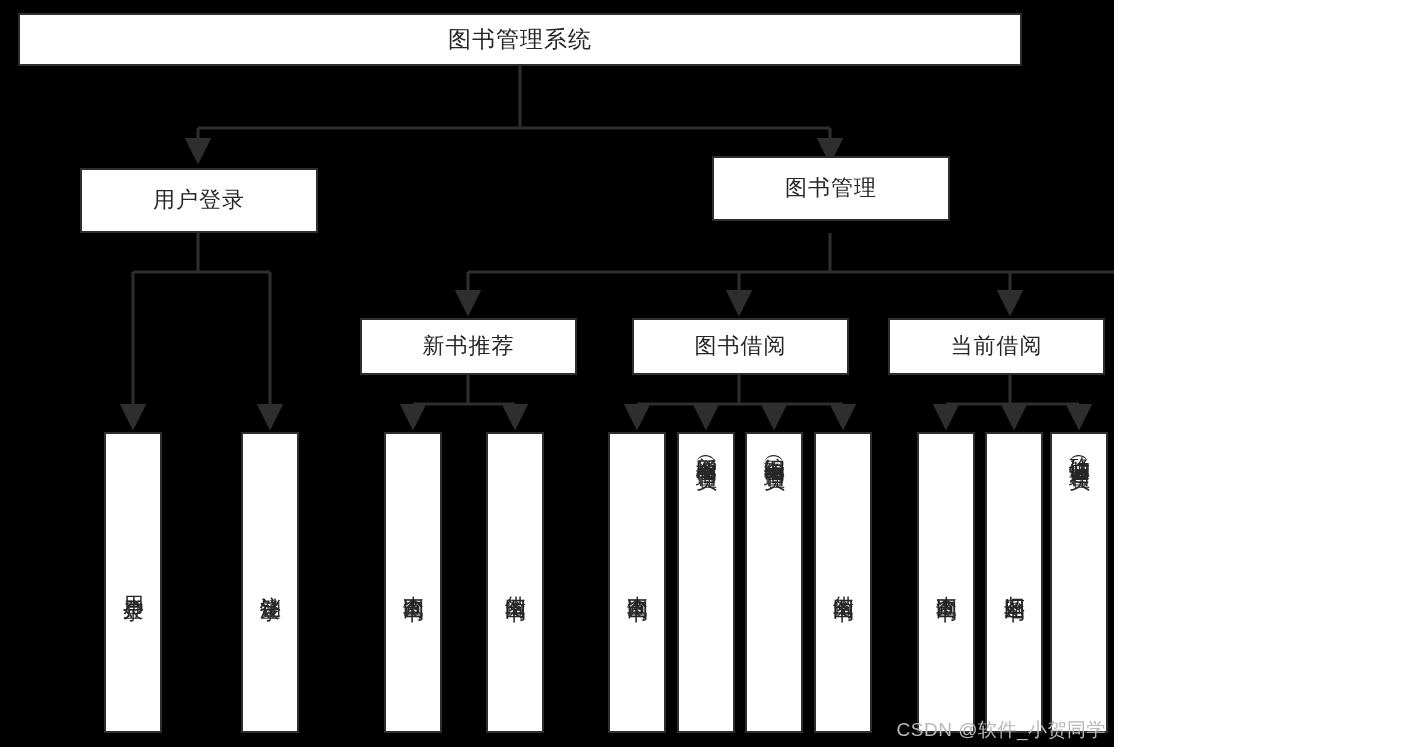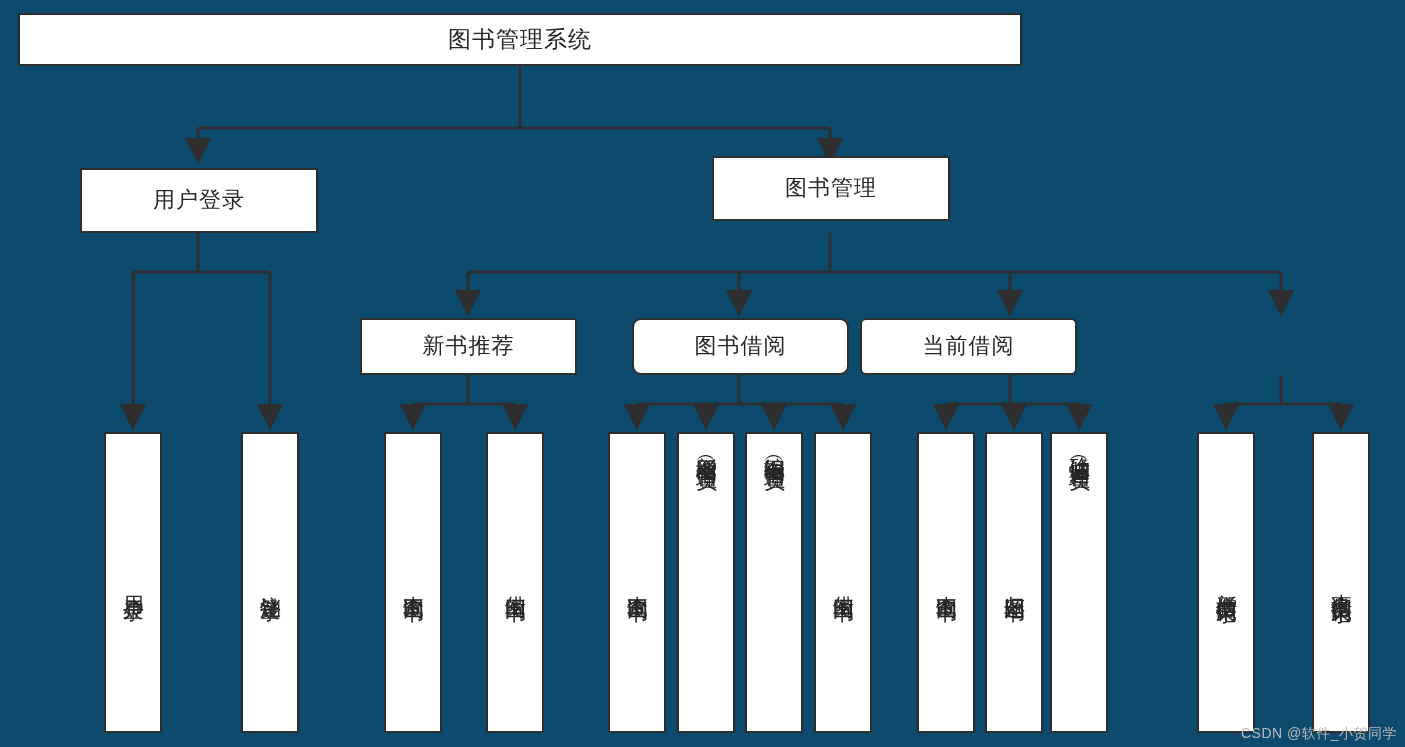--- a/index.html
+++ b/index.html
@@ -6,23 +6,23 @@
   html, body {
     margin: 0;
     padding: 0;
     background: #ffffff;
   }
   body {
     font-family: "Liberation Sans", "DejaVu Sans", sans-serif;
   }
   #canvas {
     position: relative;
-    width: 1405px;
+    width: 1114px;
     height: 747px;
-    background: #0c4a6e;
+    background: #000000;
     overflow: hidden;
   }
   #wires {
     position: absolute;
     left: 0;
     top: 0;
     width: 1405px;
     height: 747px;
     pointer-events: none;
   }
@@ -57,21 +57,21 @@
     text-align: left;
     overflow: hidden;
   }
   .node.vertical.mid {
     justify-content: center;
   }
   .watermark {
     position: absolute;
     right: 8px;
     bottom: 4px;
-    font-size: 14px;
+    font-size: 19px;
     color: #b9b9b9;
     white-space: nowrap;
     letter-spacing: 0.5px;
   }
 </style>
 </head>
 <body>
 
 <div id="canvas">
 
@@ -124,22 +124,22 @@
       <path d="M 1341 404 L 1341 426" marker-end="url(#arrow)"></path>
     </g>
   </svg>
 
   <div class="node horizontal root" style="left:18px; top:13px; width:1004px; height:53px;">图书管理系统</div>
 
   <div class="node horizontal" style="left:80px; top:168px; width:238px; height:65px;">用户登录</div>
   <div class="node horizontal" style="left:712px; top:156px; width:238px; height:65px;">图书管理</div>
 
   <div class="node horizontal" style="left:360px; top:318px; width:217px; height:57px;text-align:right;">新书推荐</div>
-  <div class="node horizontal" style="left:632px; top:318px; width:217px; height:57px;border-radius:9px;">图书借阅</div>
-  <div class="node horizontal" style="left:860px; top:318px; width:217px; height:57px;border-radius:6px;">当前借阅</div>
+  <div class="node horizontal" style="left:632px; top:318px; width:217px; height:57px;">图书借阅</div>
+  <div class="node horizontal" style="left:888px; top:318px; width:217px; height:57px;">当前借阅</div>
 
   <div class="node vertical mid" style="left:104px; top:432px; width:58px; height:301px;">用户登录</div>
   <div class="node vertical mid" style="left:241px; top:432px; width:58px; height:301px;">注销登录</div>
 
   <div class="node vertical mid" style="left:384px; top:432px; width:58px; height:301px;">查询图书</div>
   <div class="node vertical mid" style="left:486px; top:432px; width:58px; height:301px;">借阅图书</div>
 
   <div class="node vertical mid" style="left:608px; top:432px; width:58px; height:301px;">查询图书</div>
   <div class="node vertical" style="left:677px; top:432px; width:58px; height:301px;">新增图书（管理员）</div>
   <div class="node vertical" style="left:745px; top:432px; width:58px; height:301px;">编辑图书（管理员）</div>

